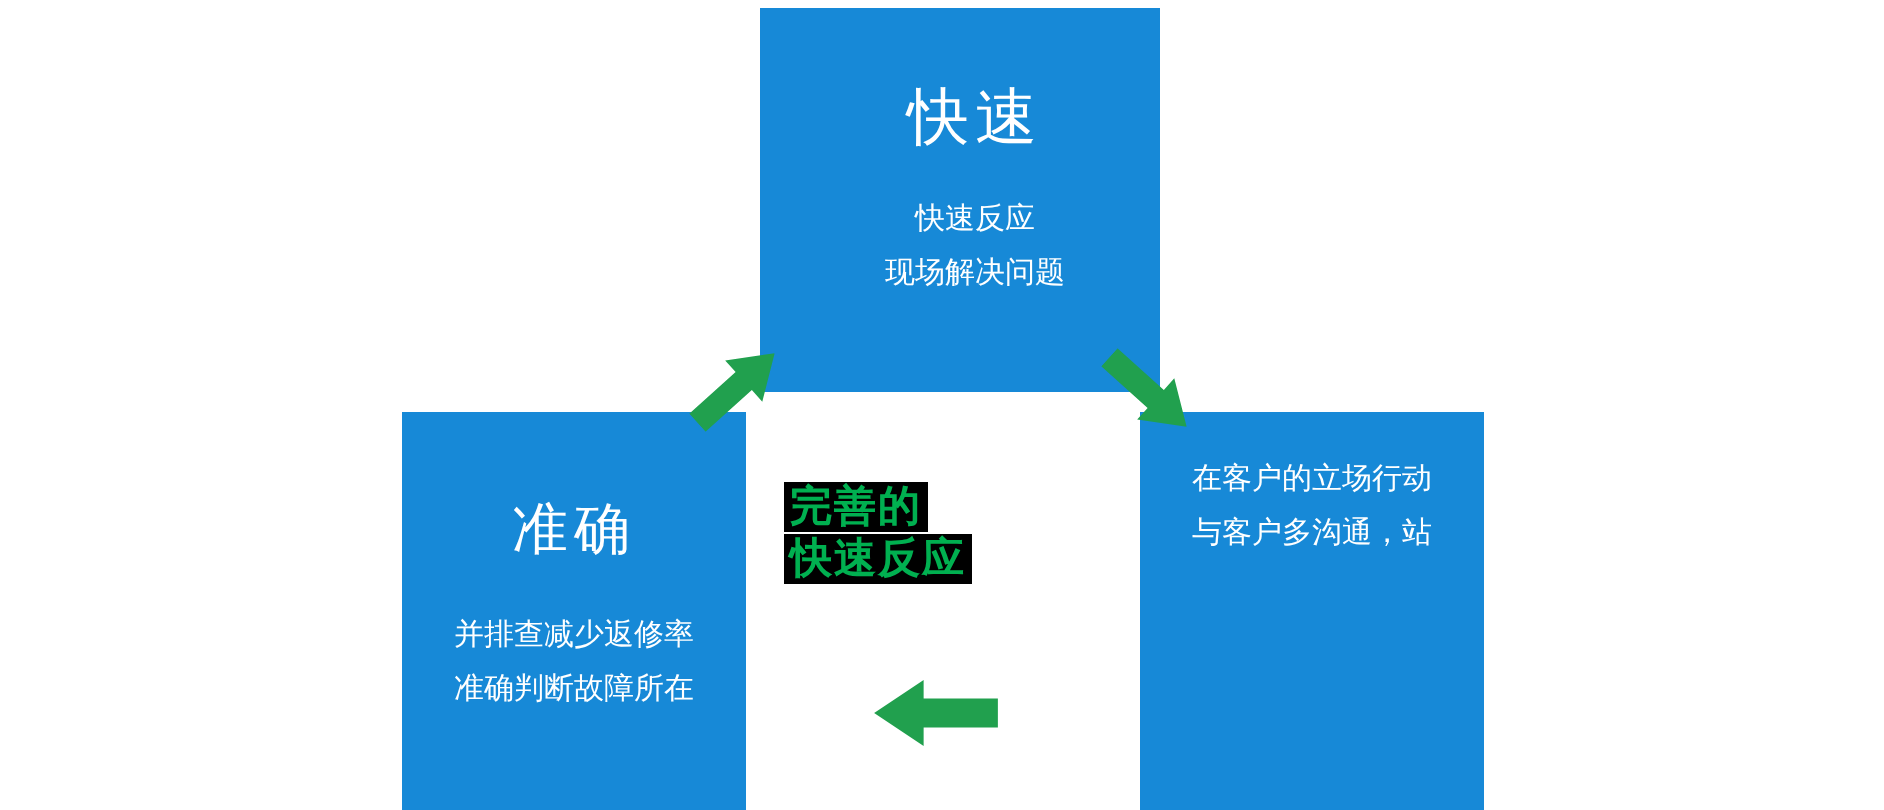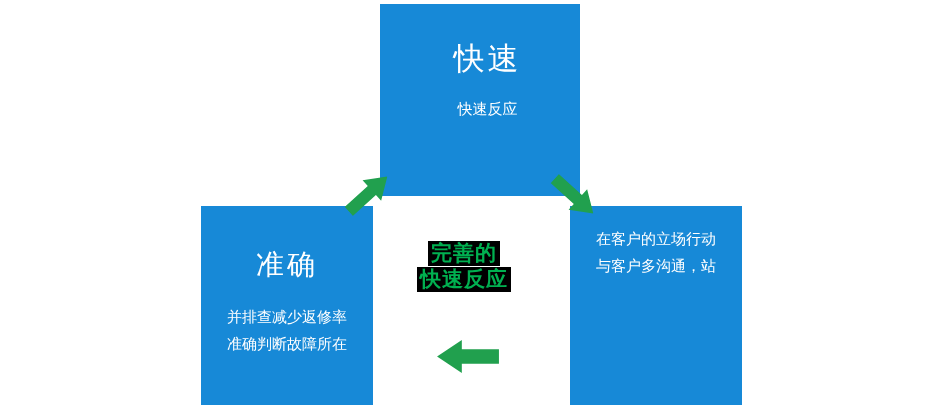--- a/index.html
+++ b/index.html
@@ -34,24 +34,24 @@
   .box-desc {
     font-size: 15px;
     line-height: 27px;
     margin-top: 16px;
   }
   .box-left .box-desc,
   .box-right .box-desc { margin-top: 20px; }
 
   .center-label {
     position: absolute;
-    left: 404px;
+    left: 392px;
     top: 241px;
     width: 120px;
-    text-align: center;
+    text-align: left;
     z-index: 2;
     line-height: 25px;
   }
   .center-line {
     display: inline-block;
     background: var(--center-text-bg, #000000);
     color: var(--center-text-green, #00b050);
     font-size: 21px;
     font-weight: bold;
     padding: 0 3px;
@@ -78,20 +78,21 @@
 </style>
 </head>
 <body>
 
 <div class="stage">
 
   <div class="box box-top">
     <div class="box-title">快速</div>
     <div class="box-desc">
       <div>快速反应</div>
+      <div>现场解决问题</div>
     </div>
   </div>
 
   <div class="box box-left">
     <div class="box-title">准确</div>
     <div class="box-desc">
       <div>并排查减少返修率</div>
       <div>准确判断故障所在</div>
     </div>
   </div>

